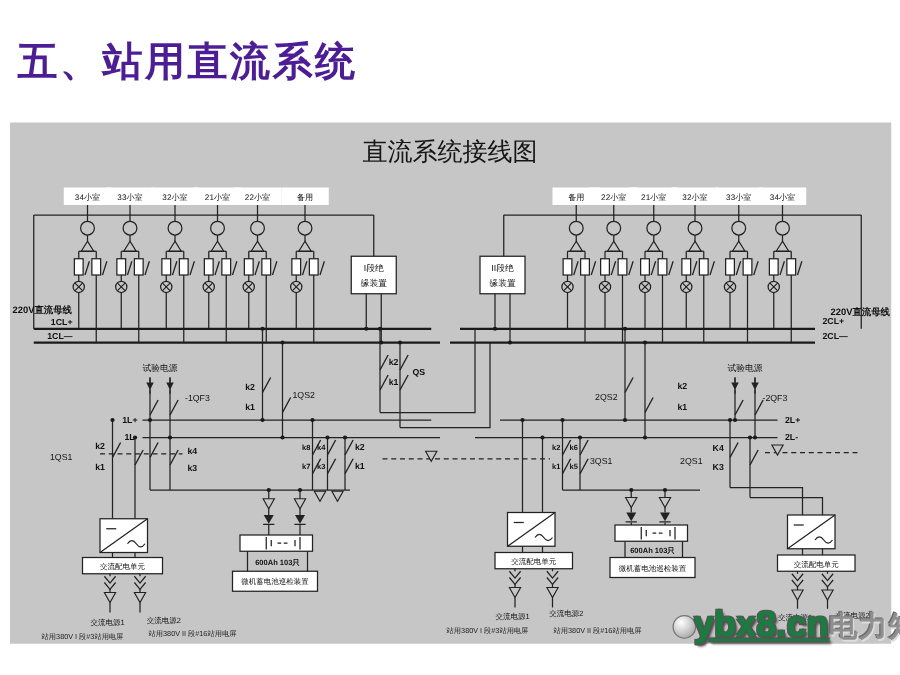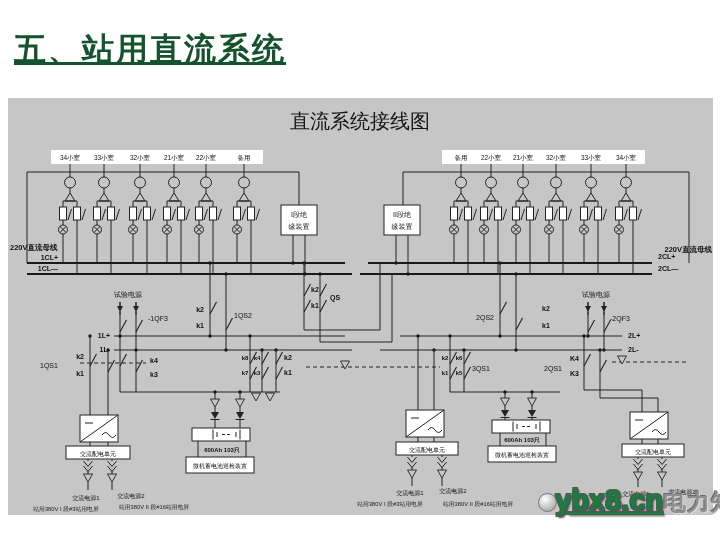--- a/index.html
+++ b/index.html
@@ -1,19 +1,19 @@
 <!DOCTYPE html>
 <html><head>
 <meta charset="utf-8">
 <style>
   html,body{margin:0;padding:0;background:#fff;width:720px;height:540px;overflow:hidden;
     font-family:"Liberation Sans", sans-serif;}
   .stage{position:relative;width:720px;height:540px;background:#fff;}
   .page-title{position:absolute;left:14px;top:28px;margin:0;font-size:32px;font-weight:800;
-    color:#14532d;letter-spacing:2px;font-family:"Liberation Sans", sans-serif;text-decoration:underline;}
+    color:#4c1d95;letter-spacing:2px;font-family:"Liberation Sans", sans-serif;}
   svg{position:absolute;left:0;top:0;}
   .ln line,.ln polyline,.ln path{stroke:#222;stroke-width:1;fill:none;}
   .ln rect{stroke:#222;stroke-width:1;}
   .ln circle.o{stroke:#222;stroke-width:1;}
   .bus{stroke:#1a1a1a;stroke-width:1.8;}
   .dash{stroke:#222;stroke-width:1;stroke-dasharray:4 3;fill:none;}
   text{fill:#101010;font-family:"Liberation Sans", sans-serif;}
   .t6{font-size:6.5px;text-anchor:middle;}
   .t7{font-size:7px;}
   .t7m{font-size:7px;text-anchor:middle;}

